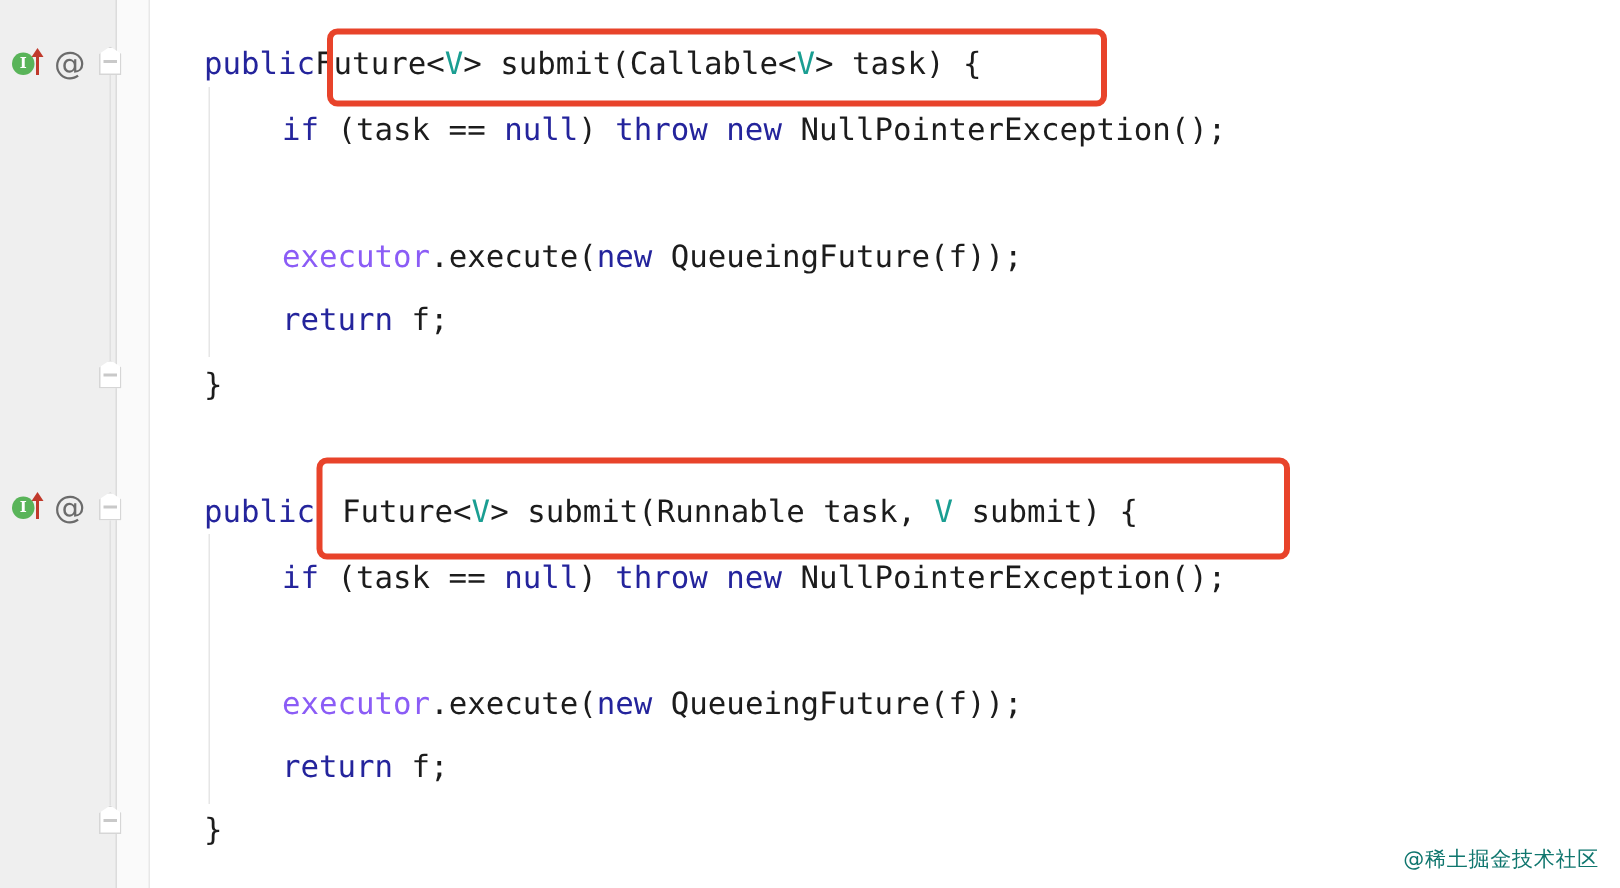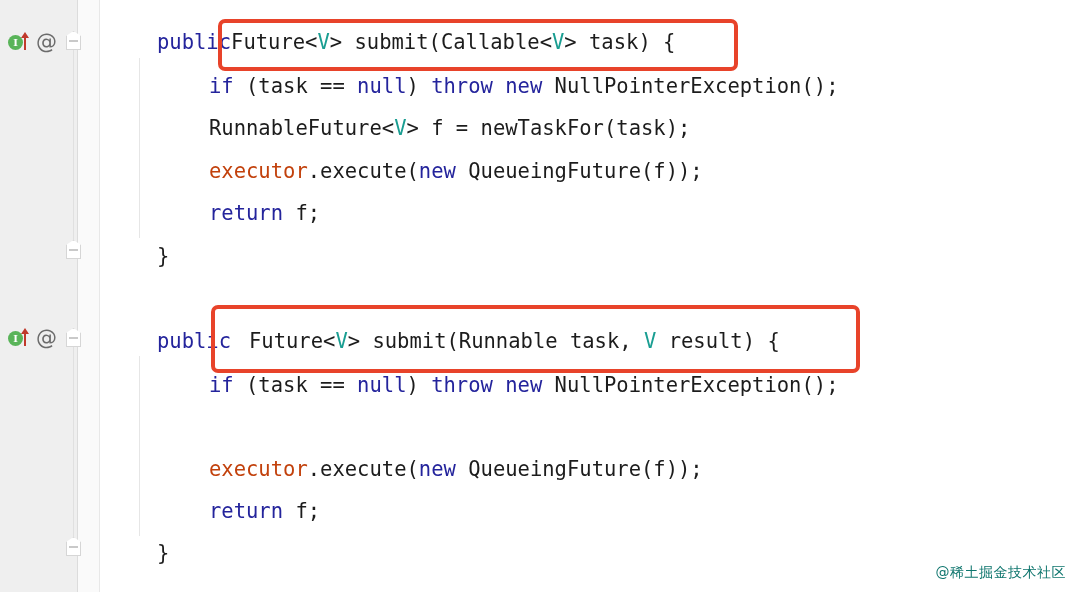--- a/index.html
+++ b/index.html
@@ -140,25 +140,24 @@
     height: 592px;
   }
   .line {
     position: absolute;
     white-space: pre;
     font-family: "DejaVu Sans Mono", "Liberation Mono", monospace;
     font-size: 20.5px;
     line-height: 26px;
     color: #1c1c1c;
     letter-spacing: 0px;
-    margin-left: 21px;
   }
   .kw    { color: #24249c; }
   .gen   { color: #1a9e92; }
-  .field { color: #c2410c; }
+  .field { color: #8b5cf6; }
   .plain { color: #1c1c1c; }
 
   
   .indent-guide {
     position: absolute;
     width: 1px;
     background: #e6e6e6;
   }
 
   
@@ -221,27 +220,26 @@
   </div>
 
   <div class="indent-guide" style="left:139px; top:58px; height:180px;"></div>
   <div class="indent-guide" style="left:139px; top:356px; height:180px;"></div>
 
   <div class="code">
 
     <div class="line" style="left:136px; top:29px;"><span class="kw">public</span><span class="plain"><span class="plain">Future&lt;</span><span class="gen">V</span><span class="plain">&gt; submit(Callable&lt;</span><span class="gen">V</span><span class="plain">&gt; task) {</span></span></div>
 
     <div class="line" style="left:188px; top:73px;"><span class="kw">if</span><span class="plain"> (task == </span><span class="kw">null</span><span class="plain">) </span><span class="kw">throw</span><span class="plain"> </span><span class="kw">new</span><span class="plain"> NullPointerException();</span></div>
-    <div class="line" style="left:188px; top:115px;"><span class="plain">RunnableFuture&lt;</span><span class="gen">V</span><span class="plain">&gt; f = newTaskFor(task);</span></div>
     <div class="line" style="left:188px; top:158px;"><span class="field">executor</span><span class="plain">.execute(</span><span class="kw">new</span><span class="plain"> QueueingFuture(f));</span></div>
     <div class="line" style="left:188px; top:200px;"><span class="kw">return</span><span class="plain"> f;</span></div>
     <div class="line" style="left:136px; top:243px;">}</div>
 
     <div class="line" style="left:136px; top:328px;"><span class="kw">public</span></div>
-    <div class="line" style="left:228px; top:328px;"><span class="plain">Future&lt;</span><span class="gen">V</span><span class="plain">&gt; submit(Runnable task, </span><span class="gen">V</span><span class="plain"> result) {</span></div>
+    <div class="line" style="left:228px; top:328px;"><span class="plain">Future&lt;</span><span class="gen">V</span><span class="plain">&gt; submit(Runnable task, </span><span class="gen">V</span><span class="plain"> submit) {</span></div>
 
     <div class="line" style="left:188px; top:372px;"><span class="kw">if</span><span class="plain"> (task == </span><span class="kw">null</span><span class="plain">) </span><span class="kw">throw</span><span class="plain"> </span><span class="kw">new</span><span class="plain"> NullPointerException();</span></div>
     <div class="line" style="left:188px; top:456px;"><span class="field">executor</span><span class="plain">.execute(</span><span class="kw">new</span><span class="plain"> QueueingFuture(f));</span></div>
     <div class="line" style="left:188px; top:498px;"><span class="kw">return</span><span class="plain"> f;</span></div>
     <div class="line" style="left:136px; top:540px;">}</div>
 
   </div>
 
   <div class="hl-box" style="left:218px; top:19px; width:520px; height:52px;"></div>
   <div class="hl-box" style="left:211px; top:305px; width:649px; height:68px;"></div>

